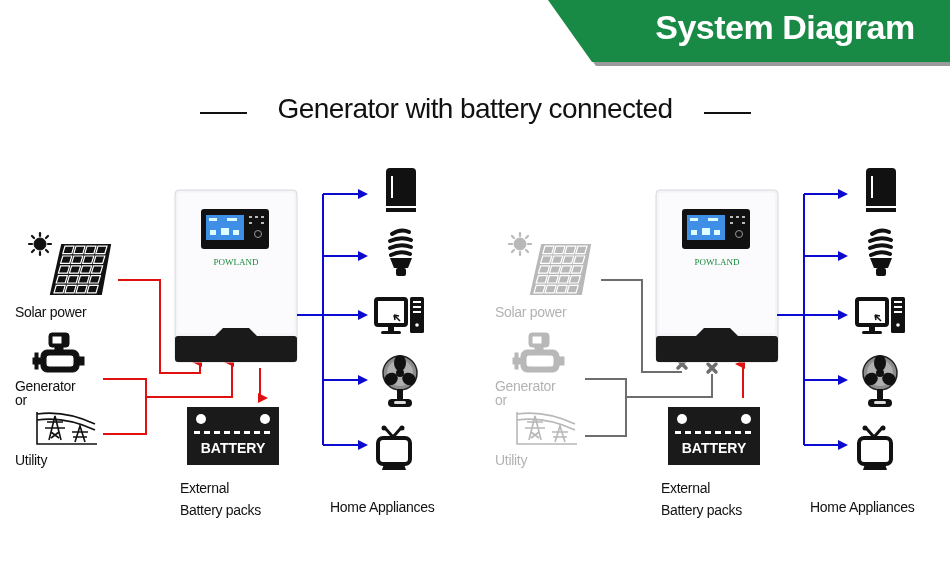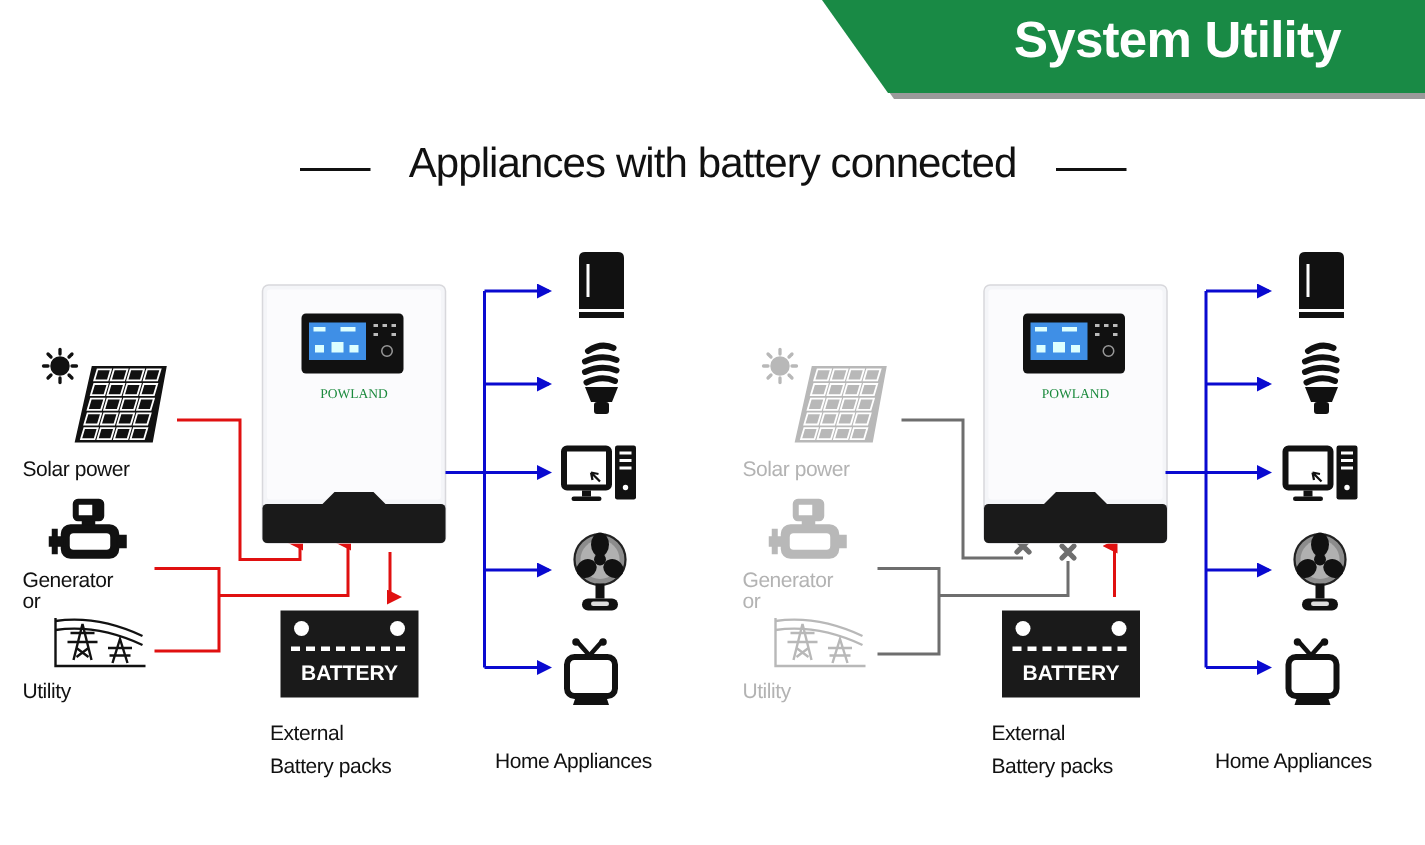--- a/index.html
+++ b/index.html
@@ -12,24 +12,24 @@
   .lbl { position:absolute; font-size:14px; color:#111; text-align:left; letter-spacing:-0.3px; }
   .lbl.gray { color:#b3b3b3; }
 </style>
 </head>
 <body>
 
 <svg id="banner" viewBox="0 0 950 70">
   <polygon points="552,4 950,4 950,66 596,66" fill="#9a9a9a"></polygon>
   <polygon points="548,0 950,0 950,62 592,62" fill="#198a45"></polygon>
 </svg>
-<div id="banner-title">System Utility</div>
+<div id="banner-title">System Diagram</div>
 
 <div class="rule" style="left:200px"></div>
-<div id="subtitle">Appliances with battery connected</div>
+<div id="subtitle">Generator with battery connected</div>
 <div class="rule" style="left:704px"></div>
 
 <svg id="diagram" viewBox="0 0 950 563">
   <defs>
     <marker id="arrRed" markerWidth="10" markerHeight="10" refX="5" refY="8" orient="auto-start-reverse" markerUnits="userSpaceOnUse">
       <path d="M0,10 L5,0 L10,10 Z" fill="#e01010"></path>
     </marker>
     <marker id="arrBlue" markerWidth="10" markerHeight="10" refX="8" refY="5" orient="auto" markerUnits="userSpaceOnUse">
       <path d="M0,0 L10,5 L0,10 Z" fill="#0a0ad0"></path>
     </marker>

